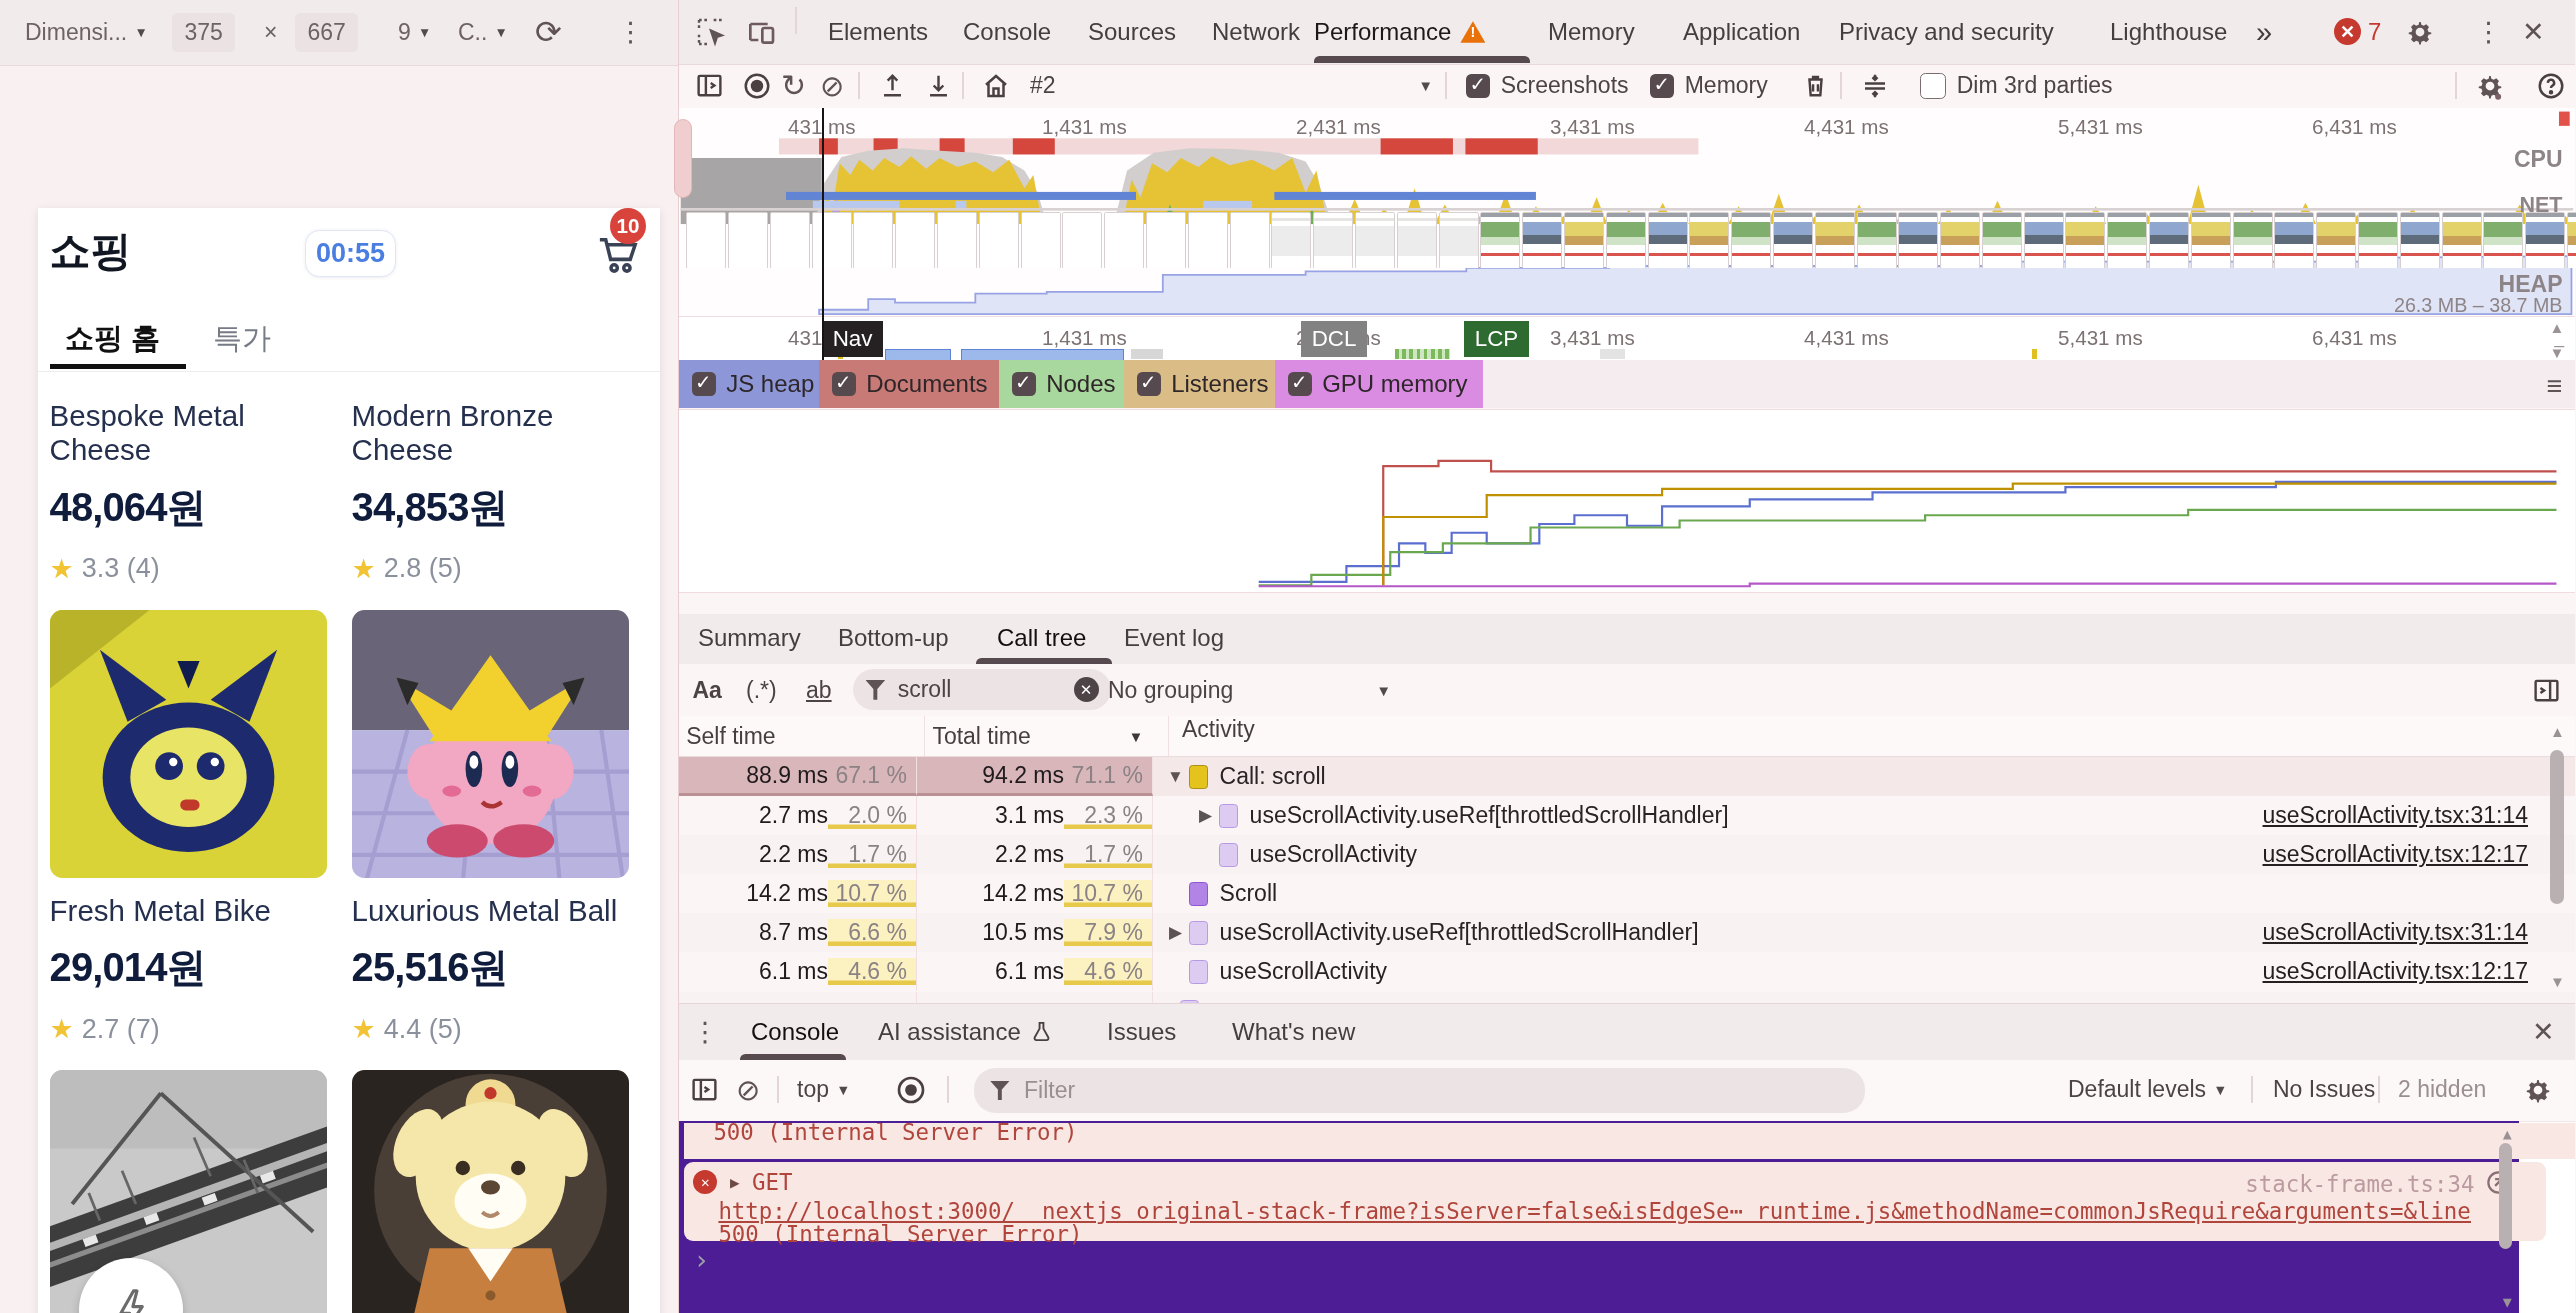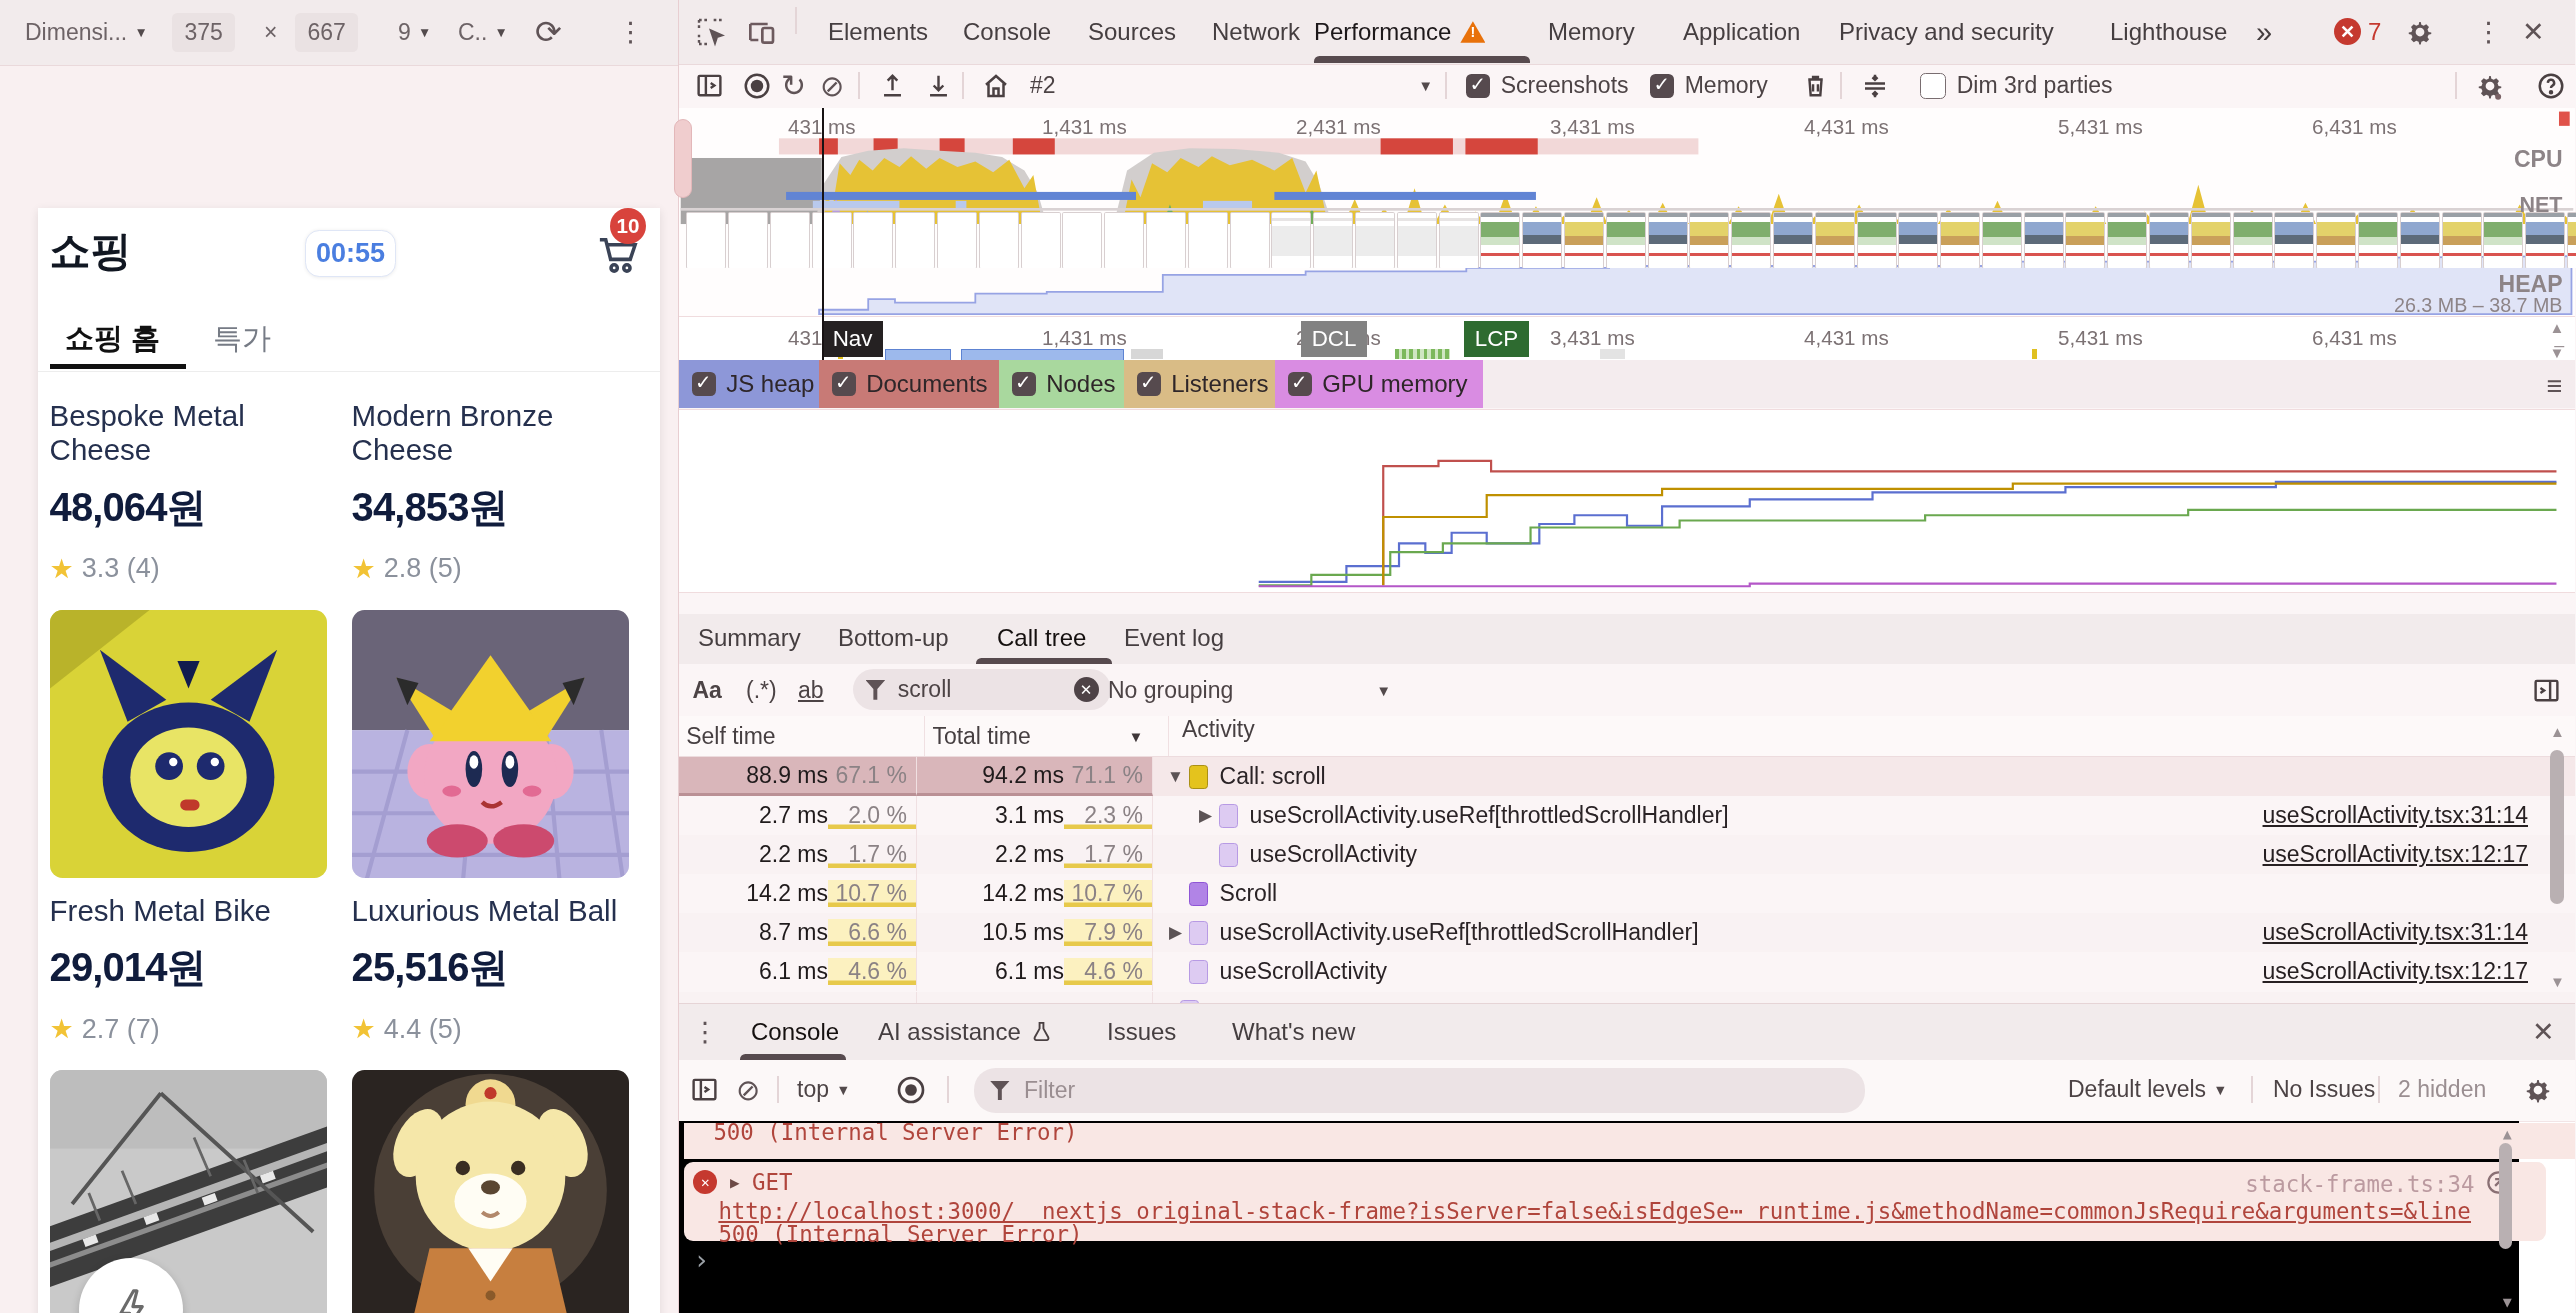--- a/index.html
+++ b/index.html
@@ -121,21 +121,21 @@
   .sb{position:absolute;background:#b9b0b2;border-radius:7.2px}
 
   
   #drawer{left:0;top:1003px;width:1896px;height:310px;background:#fff;border-top:1.8px solid #e6d4d6}
   #drawer-tabs{position:absolute;left:0;top:0;width:1896px;height:56px;background:#f2ebec;border-bottom:1.8px solid #ead9db}
   .drtab{position:absolute;top:0;height:55px;display:flex;align-items:center;font-size:24px;color:#453e40;gap:9px}
   .drtab.sel{color:#15100f}
   #dr-underline{position:absolute;left:61px;top:50px;width:106px;height:6.3px;border-radius:5.4px 5.4px 0 0;background:#574a4e}
   #drawer-toolbar{position:absolute;left:0;top:56px;width:1896px;height:61px;background:#fcf8f8;border-bottom:1.8px solid #f3e5e6}
   #drawer-toolbar .it{position:absolute;top:0;height:59px;display:flex;align-items:center;font-size:23px;color:#4c4345}
-  #drawer-body{position:absolute;left:0;top:117px;width:1840px;height:193px;background:#000000;font-family:"DejaVu Sans Mono",monospace;font-size:22.4px}
+  #drawer-body{position:absolute;left:0;top:117px;width:1840px;height:193px;background:#4c1d95;font-family:"DejaVu Sans Mono",monospace;font-size:22.4px}
   .errblock{position:absolute;left:5.4px;width:1862px;background:#f9e7e4;border-radius:9px;color:#b0453c}
   .erricon{width:24px;height:24px;border-radius:50%;background:#c5392f;color:#fff;font-size:14.3px;display:flex;align-items:center;justify-content:center;font-weight:bold}
   .u{text-decoration:underline}
   .srcfile{color:#bb9aa0}
   #prompt{position:absolute;left:14.3px;top:123px;color:#9aa0a6;font-size:27px}
 </style>
 </head>
 <body>
 
 <div class="abs" id="dev-toolbar">
@@ -629,21 +629,21 @@
       <div class="cttab" style="left: 445px;">Event log</div>
     </div>
 
   <div class="abs" id="ct-filter">
     <div class="it" style="left:13.4px;font-weight:bold">
         <span>Aa</span>
       </div>
     <div class="it" style="left:67px">
         <span>(.*)</span>
       </div>
-    <div class="it" style="left:119px;text-decoration:underline">
+    <div class="it" style="left:127px;text-decoration:underline">
         <span>ab</span>
       </div>
     <div class="it pill" style="left:174px;top:5.4px;width:233px;height:41px;padding:0 12.5px;gap:12.5px">
       <span class="funnel"></span>
       <span style="flex:1">scroll</span>
       <span class="xcirc">✕</span>
     </div>
     <div class="it" style="left:429px">
         <span>No grouping</span>
       </div>

